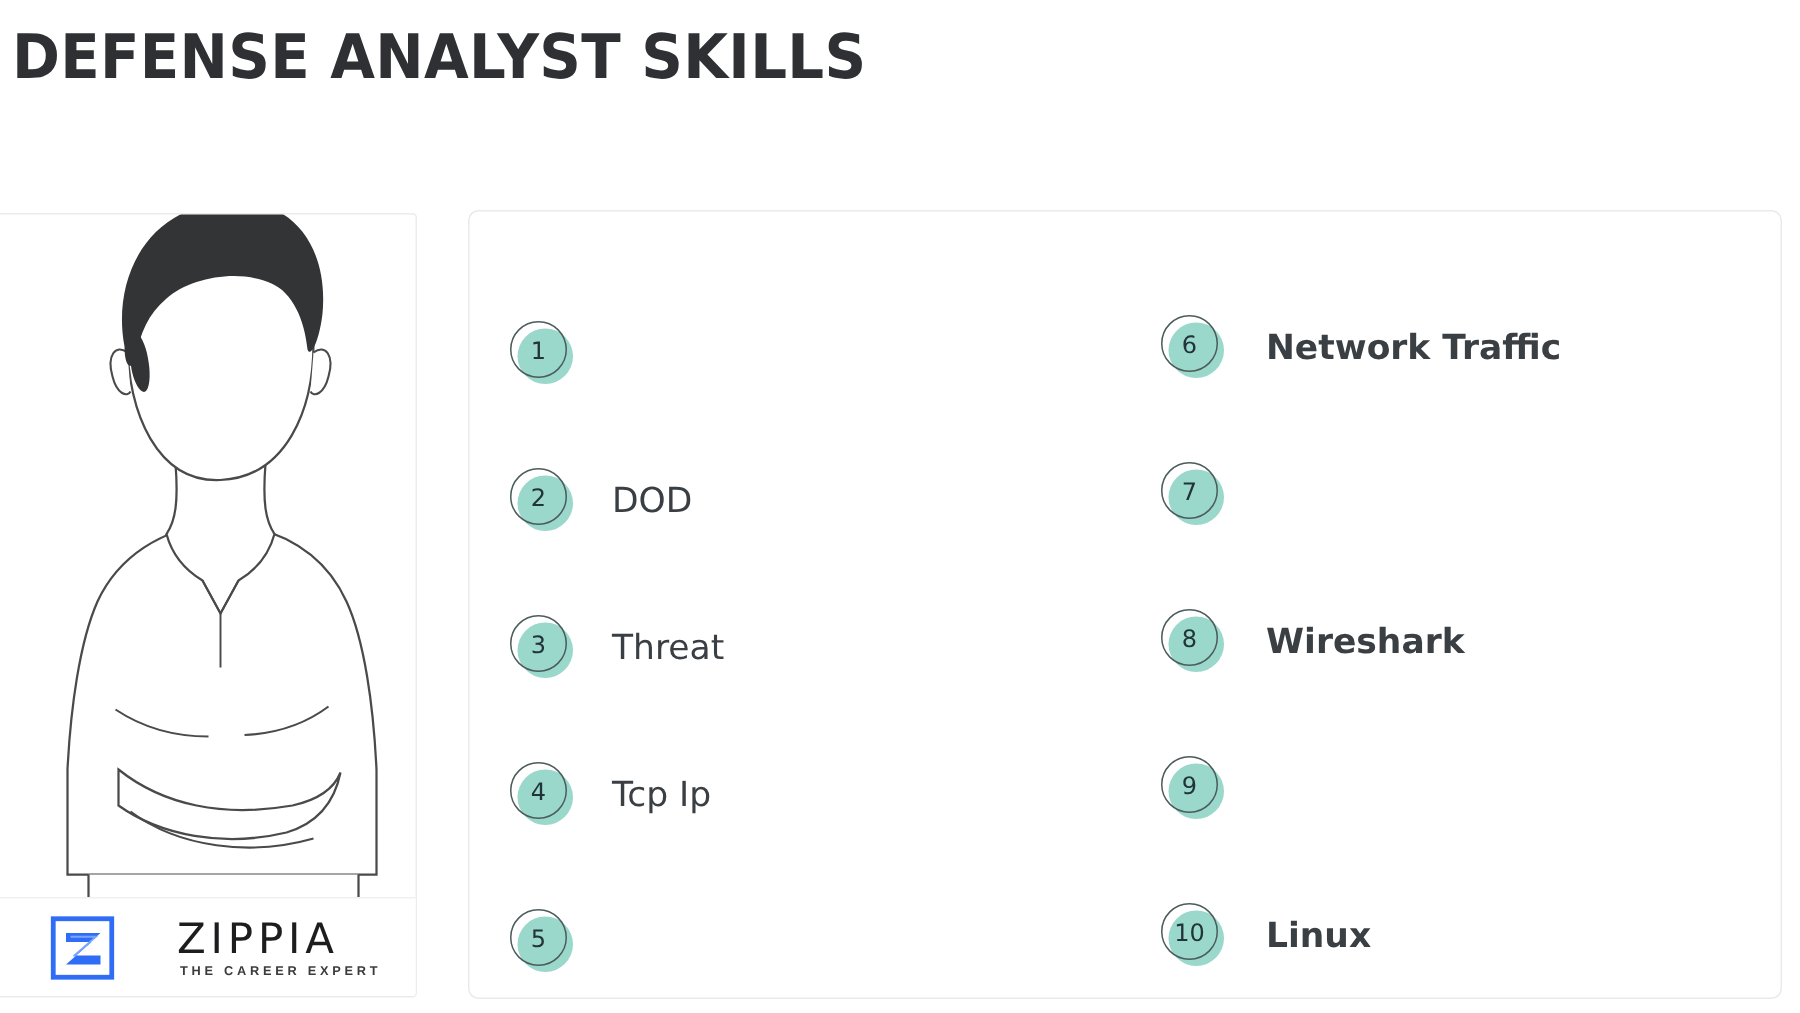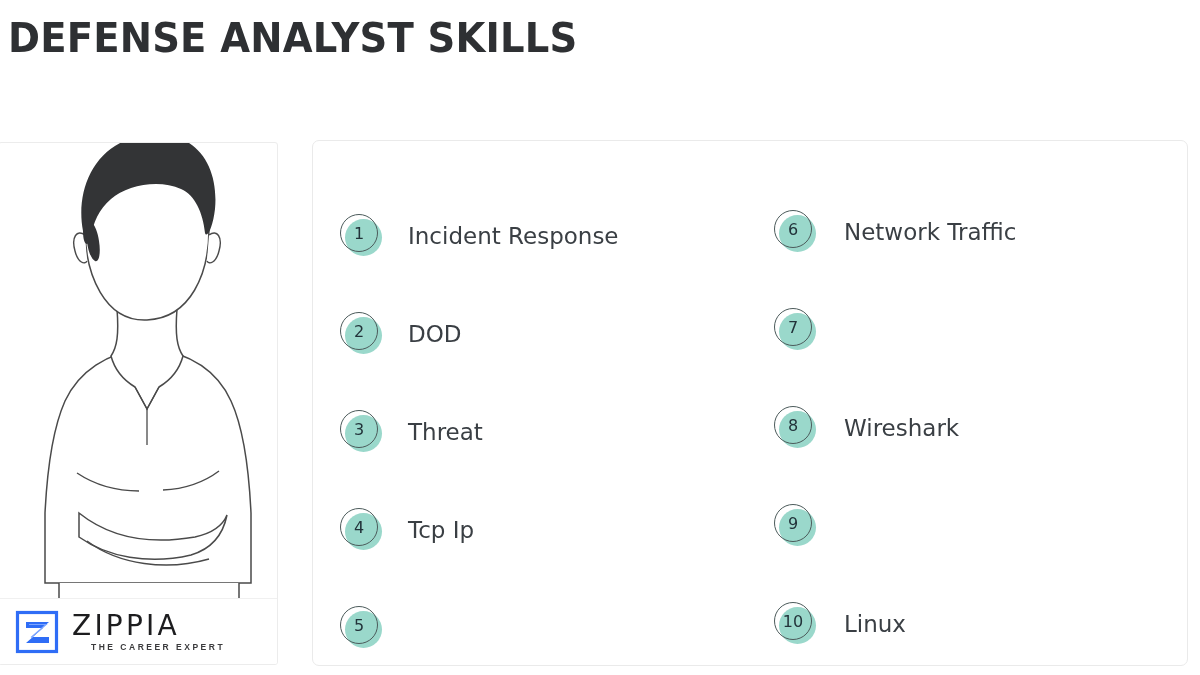--- a/index.html
+++ b/index.html
@@ -59,21 +59,22 @@
   .logo-strip {
     position: absolute;
     left: 0;
     bottom: 0;
     width: 280px;
     height: 66px;
     background: #ffffff;
     border-top: 1px solid #f0f0f0;
     display: flex;
     align-items: center;
-    padding-left: 16px;
+    padding-left: 34px;
+    gap: 28px;
   }
 
   .logo-mark {
     width: 44px;
     height: 44px;
     position: relative;
     flex: 0 0 auto;
   }
 
   .logo-text-wrap {
@@ -92,21 +93,21 @@
     font-family: "DejaVu Sans", "Liberation Sans", sans-serif;
   }
 
   .logo-tagline {
     font-size: 8.5px;
     line-height: 12px;
     letter-spacing: 2.5px;
     color: #3b3b3d;
     font-weight: 600;
     margin-top: 1px;
-    margin-left: 19px;
+    margin-left: 2px;
     font-family: "Liberation Sans", sans-serif;
   }
 
   
   .skills-card {
     position: absolute;
     left: 312px;
     top: 140px;
     width: 876px;
     height: 526px;
@@ -179,21 +180,21 @@
 
   .skill-label {
     margin-left: 23px;
     font-size: 23px;
     line-height: 28px;
     color: #3a3f44;
     font-family: "DejaVu Sans", "Liberation Sans", sans-serif;
     white-space: nowrap;
   }
 
-  .skills-col.right .skill-label { margin-left: 25px; }
+  .skills-col.right .skill-label { margin-left: 25px; font-weight: bold; }
 </style>
 </head>
 <body>
 
 <div class="page-title">DEFENSE ANALYST SKILLS</div>
 
 <div class="illustration-panel">
 
   <svg class="person-svg" viewBox="0 0 280 520">
 
@@ -247,21 +248,20 @@
 <div class="skills-card">
   <div class="skills-columns">
 
     <div class="skills-col left">
       <div class="skill-row">
         <div class="badge">
           <span class="fill"></span>
           <span class="ring"></span>
           <span class="num">1</span>
         </div>
-        <div class="skill-label">Incident Response</div>
       </div>
       <div class="skill-row">
         <div class="badge">
           <span class="fill"></span>
           <span class="ring"></span>
           <span class="num">2</span>
         </div>
         <div class="skill-label">DOD</div>
       </div>
       <div class="skill-row">

